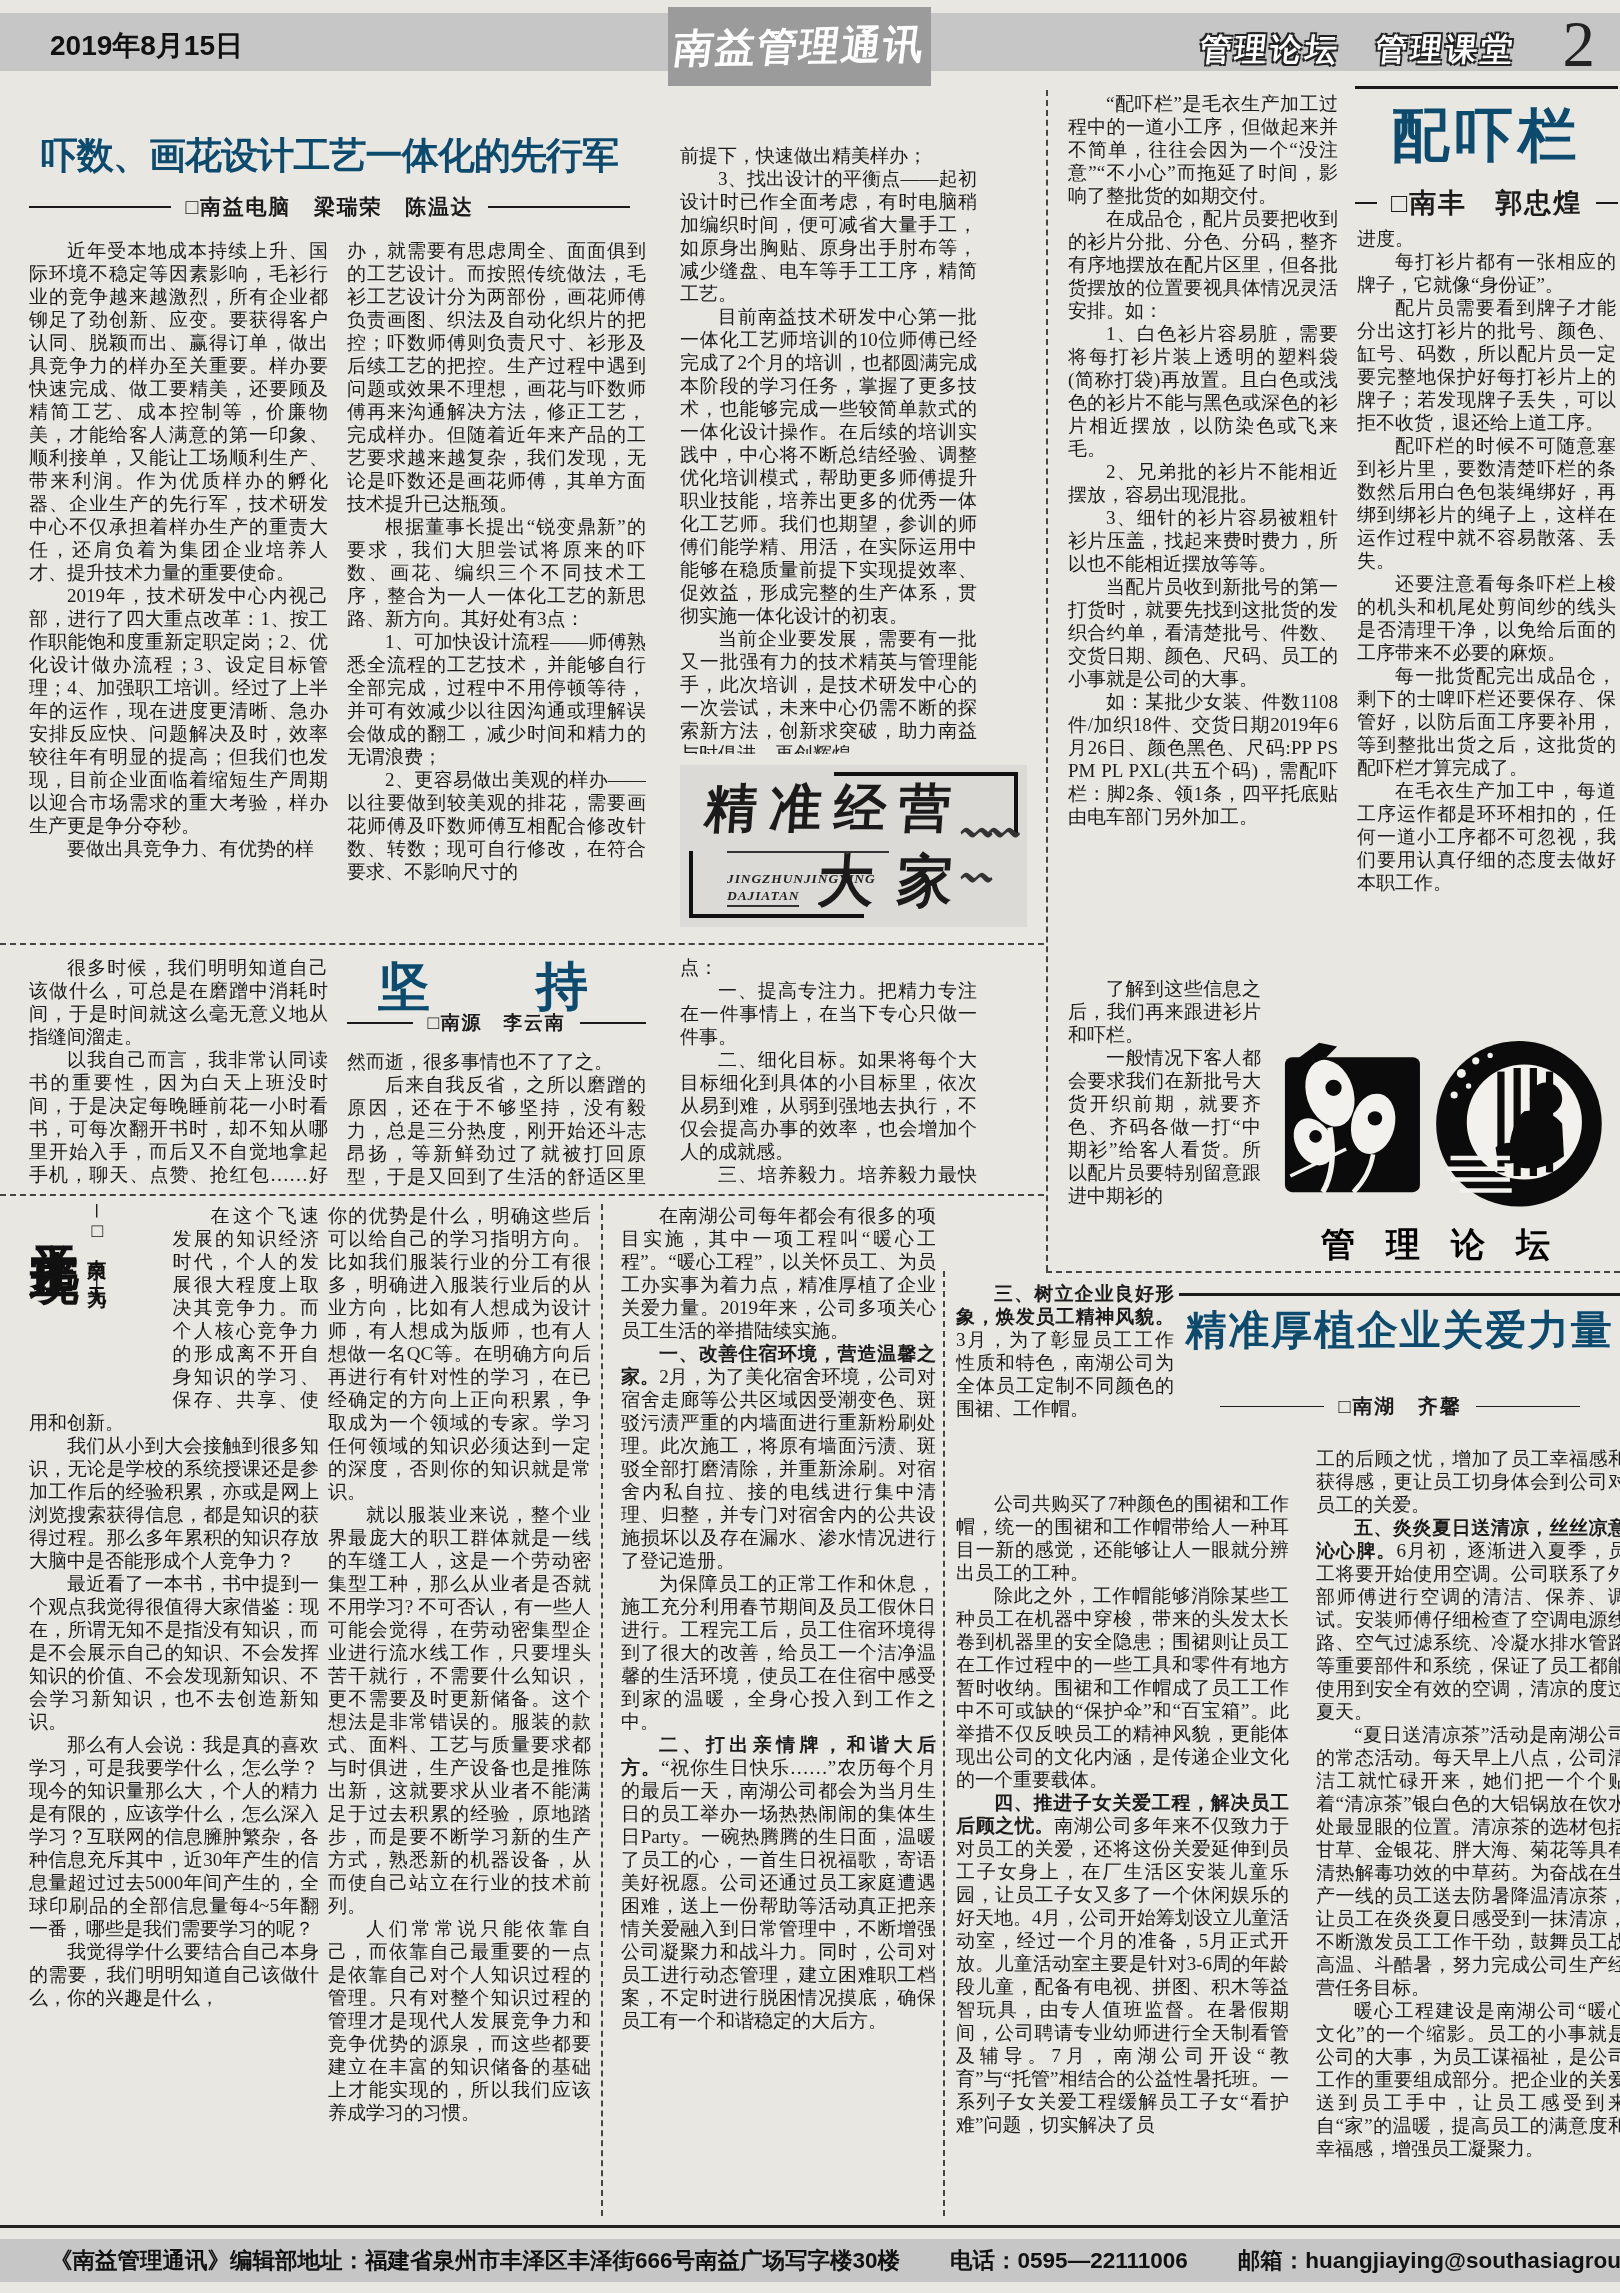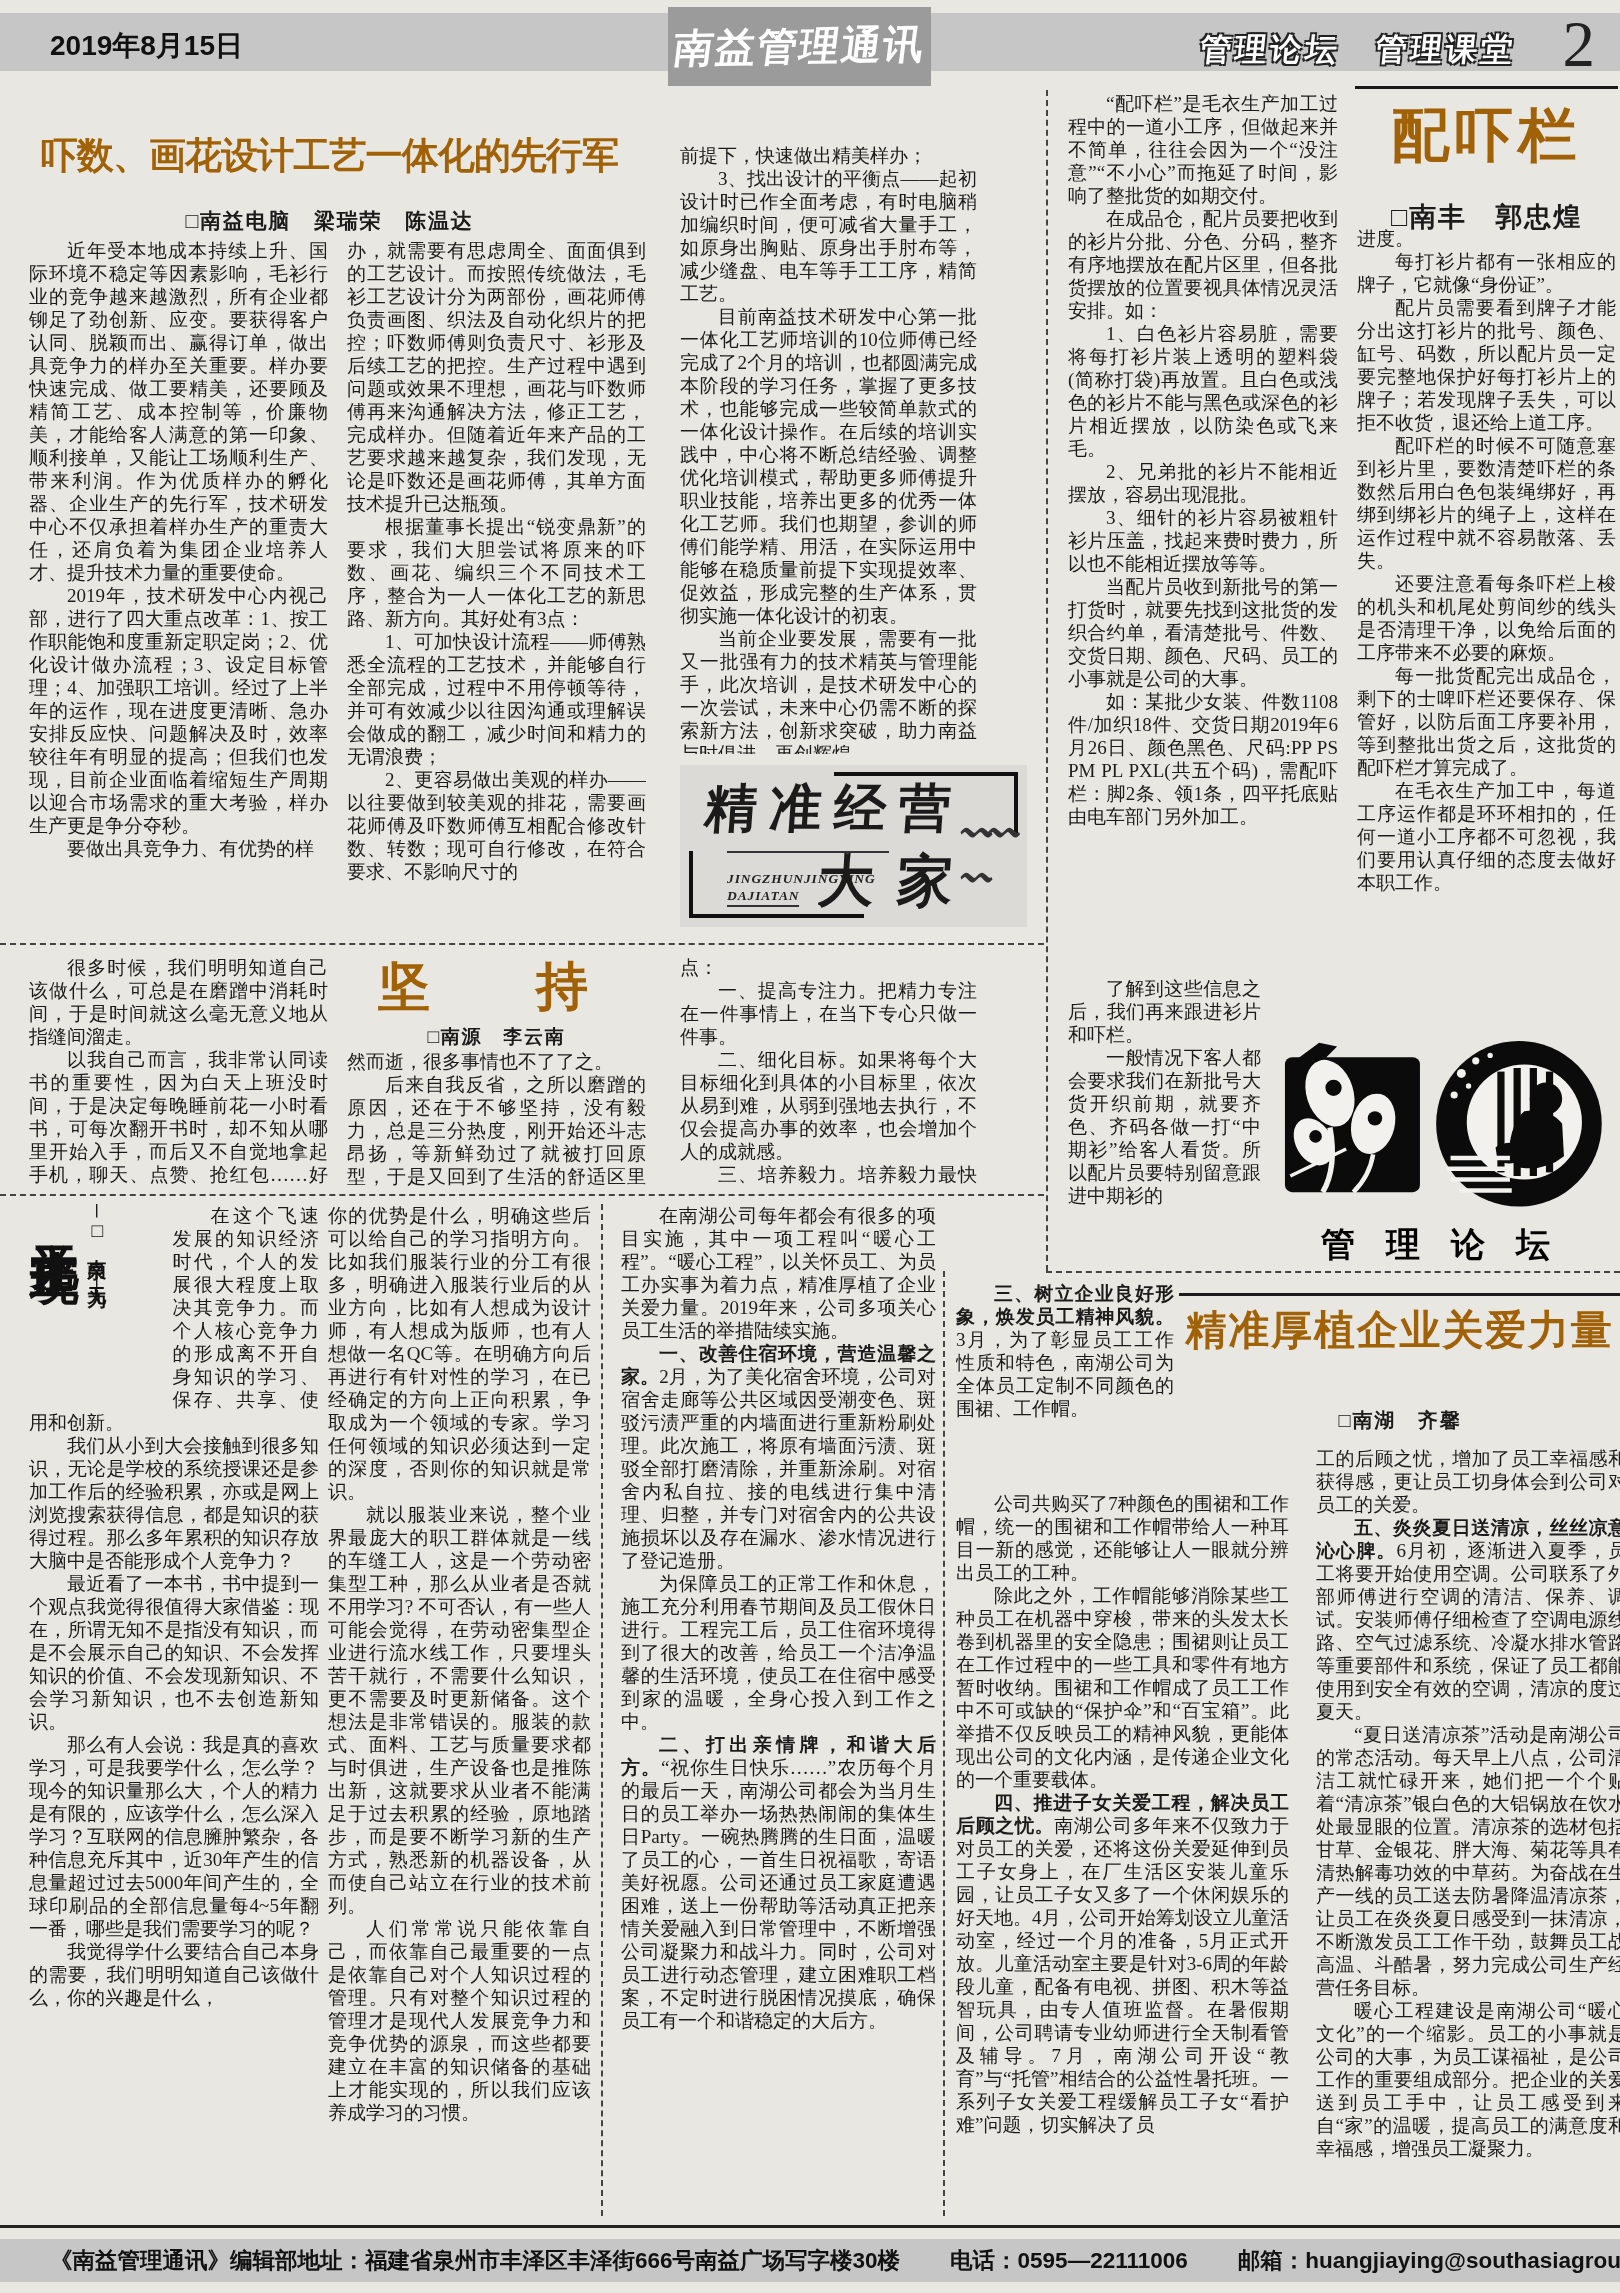--- a/index.html
+++ b/index.html
@@ -16,22 +16,22 @@
   .masthead-box span{color:#fff;font-size:40px;font-weight:900;transform:skewX(-8deg) rotate(-1deg);letter-spacing:1.8px;}
   .section-label{position:absolute;right:104px;top:29px;font-size:31.5px;font-weight:900;letter-spacing:3.6px;
     color:#fff;transform:skewX(-6deg);
     text-shadow:-1.8px -1.8px 0 #222,1.8px -1.8px 0 #222,-1.8px 1.8px 0 #222,1.8px 1.8px 0 #222,0 0 2.7px #222;}
   .page-num{position:absolute;right:25px;top:7.2px;font-size:65px;color:#222;font-family:"Liberation Serif",serif;}
   
   .col{position:absolute;font-size:19px;line-height:23px;overflow:hidden;text-align:justify;}
   .para{margin:0;text-indent:2em;text-align:justify;}
   .para.cont{text-indent:0;}
   .para b{font-family:"Liberation Sans","DejaVu Sans",sans-serif;font-weight:bold;}
-  .headline{position:absolute;font-weight:900;color:#a16207;}
-  .byline-row{position:absolute;display:flex;align-items:center;gap:14.4px;font-size:21px;font-weight:bold;flex-direction:column;}
+  .headline{position:absolute;font-weight:900;color:#0c4a6e;}
+  .byline-row{position:absolute;display:flex;align-items:center;gap:14.4px;font-size:21px;font-weight:bold;}
   .byline-row .rule{flex:1;height:1.8px;background:#1b1b1b;}
   .byline-row .byline-text{white-space:nowrap;letter-spacing:1.8px;}
   .toprule{position:absolute;height:2.7px;background:#1b1b1b;}
   
   .vdash{position:absolute;width:0;border-left:2.7px dashed #444;}
   .hdash{position:absolute;height:0;border-top:2.7px dashed #444;}
   
   .promo{position:absolute;left:680px;top:765px;width:347px;height:162px;background:#dcdad6;overflow:hidden;}
   .promo .corner-tr{position:absolute;right:9px;top:7.2px;width:180px;height:58px;border-top:4.5px solid #111;border-right:4.5px solid #111;}
   .promo .corner-bl{position:absolute;left:9px;bottom:9px;width:171px;height:63px;border-left:4.5px solid #111;border-bottom:4.5px solid #111;}

